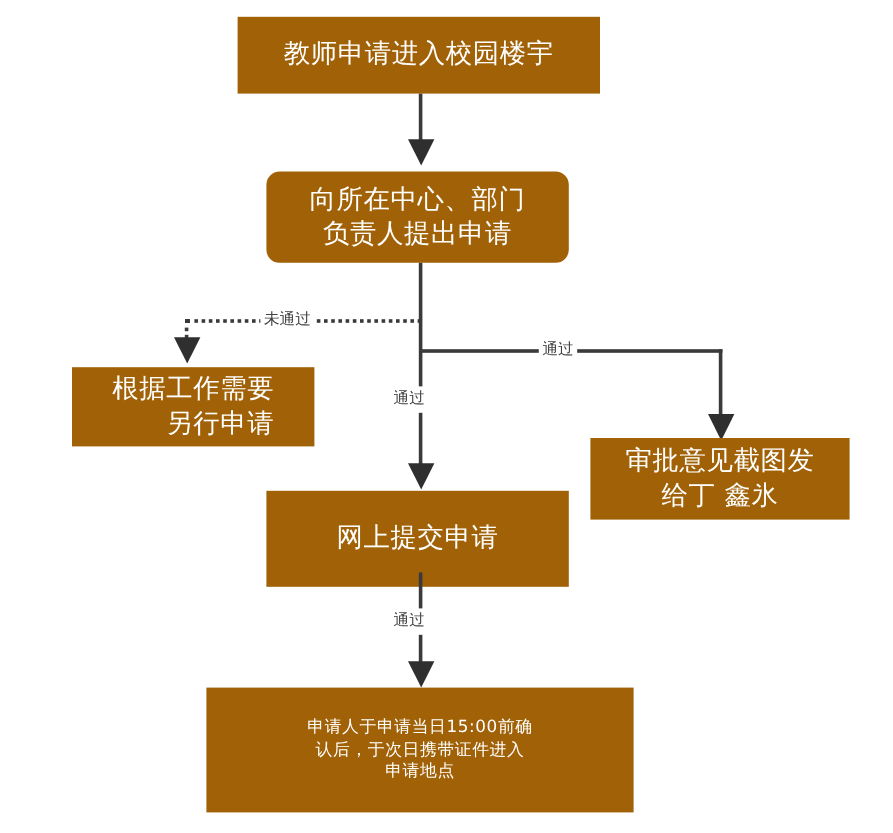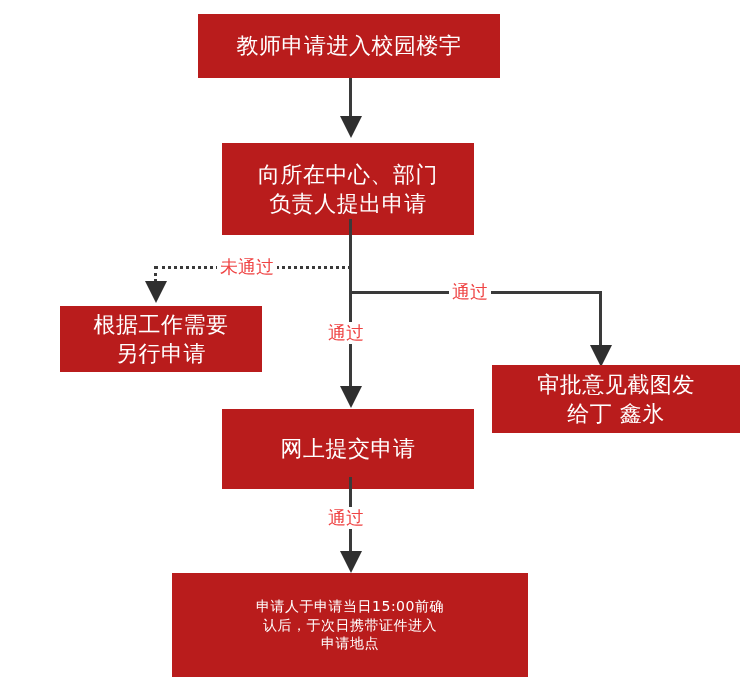--- a/index.html
+++ b/index.html
@@ -12,21 +12,21 @@
   }
   #canvas {
     position: relative;
     width: 744px;
     height: 694px;
     background: #ffffff;
     overflow: hidden;
   }
   .node {
     position: absolute;
-    background: #b91c1c;
+    background: #a16207;
     color: #ffffff;
     display: flex;
     align-items: center;
     justify-content: center;
     text-align: center;
     font-size: 22px;
     line-height: 1.32;
     letter-spacing: 0.5px;
     box-sizing: border-box;
     padding: 4px 6px;
@@ -53,58 +53,58 @@
     border-top: 3px dotted #3a3a3a;
   }
   .edge-dotted-v {
     position: absolute;
     width: 0;
     border-left: 3px dotted #3a3a3a;
   }
   .edge-label {
     position: absolute;
     background: #ffffff;
-    color: #ef4444;
-    font-size: 18px;
+    color: #404040;
+    font-size: 13px;
     line-height: 20px;
     padding: 1px 3px;
     white-space: nowrap;
     font-family: "DejaVu Sans", "Liberation Sans", sans-serif;
   }
 </style>
 </head>
 <body>
 
 <div id="canvas">
 
   <div class="node" style="left:198px; top:14px; width:302px; height:64px;">教师申请进入校园楼宇</div>
 
   <div class="edge-line edge-v" style="left:349px; top:78px; width:3px; height:44px;"></div>
   <div class="arrowhead" style="left:340px; top:116px;"></div>
 
-  <div class="node" style="left:222px; top:143px; width:252px; height:92px;">向所在中心、部门
+  <div class="node" style="left:222px; top:143px; width:252px; height:76px;border-radius:11px;">向所在中心、部门
 负责人提出申请</div>
 
   <div class="edge-line edge-v" style="left:349px; top:219px; width:3px; height:180px;"></div>
   <div class="arrowhead" style="left:340px; top:386px;"></div>
 
   <div class="edge-dotted-h" style="left:155px; top:266px; width:196px;"></div>
   <div class="edge-dotted-v" style="left:154px; top:266px; height:22px;"></div>
   <div class="arrowhead" style="left:145px; top:281px;"></div>
   <div class="edge-label" style="left:217px; top:256px;">未通过</div>
 
   <div class="edge-line edge-h" style="left:350px; top:291px; width:252px;"></div>
   <div class="edge-line edge-v" style="left:599px; top:291px; width:3px; height:60px;"></div>
   <div class="arrowhead" style="left:590px; top:345px;"></div>
   <div class="edge-label" style="left:449px; top:281px;">通过</div>
 
-  <div class="node" style="left:60px; top:306px; width:202px; height:66px;">根据工作需要
+  <div class="node" style="left:60px; top:306px; width:202px; height:66px;text-align:right;">根据工作需要
 另行申请</div>
 
-  <div class="node" style="left:492px; top:365px; width:248px; height:68px;">审批意见截图发
+  <div class="node" style="left:492px; top:365px; width:216px; height:68px;">审批意见截图发
 给丁 鑫氷</div>
 
   <div class="edge-label" style="left:325px; top:322px;">通过</div>
 
   <div class="node" style="left:222px; top:409px; width:252px; height:80px;">网上提交申请</div>
 
   <div class="edge-line edge-v" style="left:349px; top:477px; width:3px; height:90px;"></div>
   <div class="arrowhead" style="left:340px; top:551px;"></div>
   <div class="edge-label" style="left:325px; top:507px;">通过</div>
 

